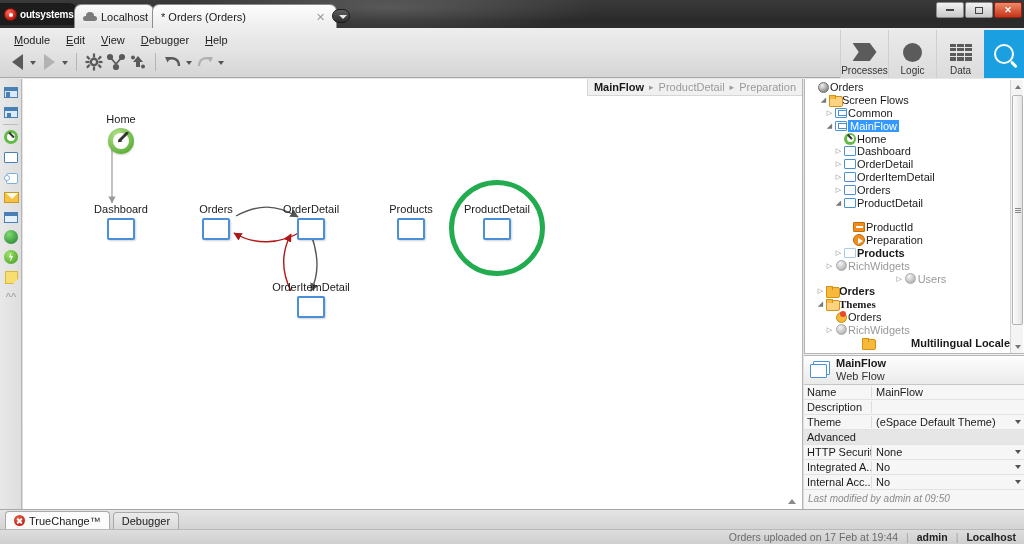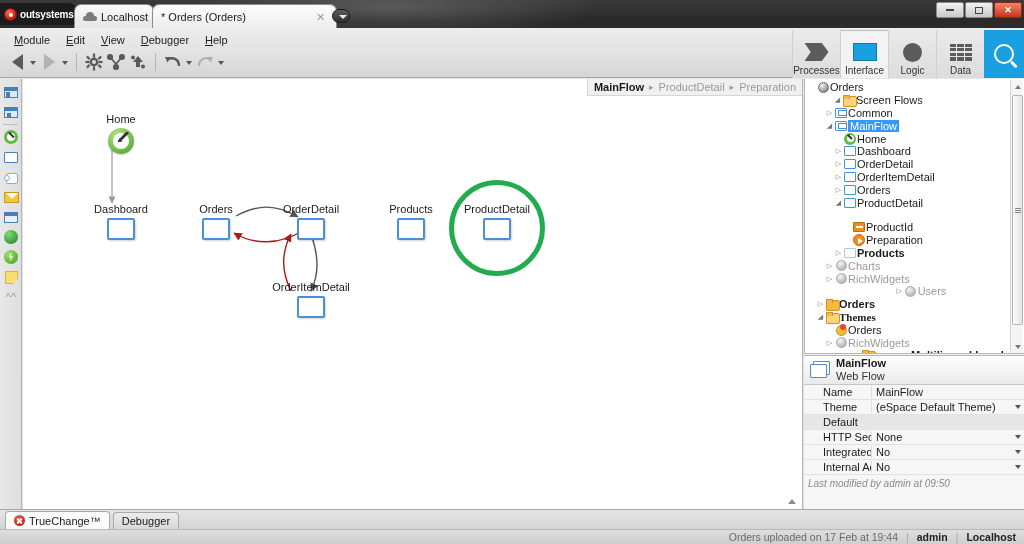--- a/index.html
+++ b/index.html
@@ -306,21 +306,21 @@
     height:29px; background: linear-gradient(#fefefe,#eaeaea); border-bottom:1px solid #c6c6c6;
     display:flex; align-items:center; padding-left:5px;
   }
   .ph-ico { width:22px;height:20px; position:relative; flex:0 0 auto; margin-right:5px;}
   .ph-ico:before{content:"";position:absolute;left:4px;top:1px;width:15px;height:12px;border:1.5px solid #4a90d9;background:#fff;border-radius:1px;}
   .ph-ico:after{content:"";position:absolute;left:1px;top:4px;width:15px;height:12px;border:1.5px solid #4a90d9;background:#fff;border-radius:1px;}
   .ph-txt { line-height:1.15; }
   .ph-title { font-weight:bold; font-size:11px; color:#1a1a1a;}
   .ph-sub { font-size:11px; color:#333;}
   .prow { display:flex; height:15px; border-bottom:1px solid #e2e2e2; font-size:11px; align-items:center;}
-  .pkey { width:68px; flex:0 0 auto; padding-left:19px; color:#1a1a1a; border-right:1px solid #ddd; overflow:hidden; white-space:nowrap;}
+  .pkey { width:68px; flex:0 0 auto; padding-left:3px; color:#1a1a1a; border-right:1px solid #ddd; overflow:hidden; white-space:nowrap;}
   .pval { flex:1 1 auto; padding-left:4px; color:#1a1a1a; position:relative; overflow:hidden; white-space:nowrap; cursor:text;}
   .pval .dd { position:absolute; right:3px; top:4px; border-left:3.5px solid transparent;border-right:3.5px solid transparent;border-top:4px solid #555; cursor:pointer;}
   .pval .dots { position:absolute; right:3px; top:-1px; color:#555; letter-spacing:1px; cursor:pointer;}
   .prow.section { background:#e6e6e6; }
   .prow.section .pkey { width:100%; border-right:none; }
   .pfooter { font-size:10px; font-style:italic; color:#8a8a8a; padding:3px 0 0 4px; }
 
   
   .bottomtabs {
     position:absolute; left:0; top:509px; width:1024px; height:20px;
@@ -459,26 +459,20 @@
     <div class="error-btn"></div>
   </div>
 
   <div class="modebar">
     <div class="mode-btn">
       <span class="gico">
           <span class="ic-proc"></span>
         </span>
       <span>Processes</span>
     </div>
-    <div class="mode-btn sel">
-      <span class="gico">
-          <span class="ic-iface"><span class="bar"></span></span>
-        </span>
-      <span>Interface</span>
-    </div>
     <div class="mode-btn">
       <span class="gico">
           <span class="ic-logic"></span>
         </span>
       <span>Logic</span>
     </div>
     <div class="mode-btn">
       <span class="gico">
           <span class="ic-data">
         <span></span>
@@ -635,21 +629,21 @@
     <div class="tree">
 
       <div class="trow" style="padding-left:2px;">
         <span class="tarrow"></span>
         <span class="tico">
             <span class="i-module"></span>
           </span>
         <span class="tlabel">Orders</span>
       </div>
 
-      <div class="trow" style="padding-left:28px;">
+      <div class="trow" style="padding-left:14px;">
         <span class="tarrow">◢</span>
         <span class="tico">
             <span class="i-folder open"></span>
           </span>
         <span class="tlabel">Screen Flows</span>
       </div>
 
       <div class="trow" style="padding-left:20px;">
         <span class="tarrow">▷</span>
         <span class="tico">
@@ -728,27 +722,20 @@
       </div>
 
       <div class="trow" style="padding-left:29px;">
         <span class="tarrow">▷</span>
         <span class="tico">
             <span class="i-screen dim"></span>
           </span>
         <span class="tlabel bold">Products</span>
       </div>
 
-      <div class="trow" style="padding-left:20px;">
-        <span class="tarrow">▷</span>
-        <span class="tico">
-            <span class="i-module dim"></span>
-          </span>
-        <span class="tlabel dim">Charts</span>
-      </div>
 
       <div class="trow" style="padding-left:20px;">
         <span class="tarrow">▷</span>
         <span class="tico">
             <span class="i-module dim"></span>
           </span>
         <span class="tlabel dim">RichWidgets</span>
       </div>
 
       <div class="trow" style="padding-left:12px;justify-content:center;">
@@ -816,31 +803,37 @@
           <span class="ph-title" style="display:block;">MainFlow</span>
           <span class="ph-sub" style="display:block;">Web Flow</span>
         </span>
       </div>
 
       <div class="prow">
         <span class="pkey">Name</span>
         <span class="pval">MainFlow</span>
       </div>
 
+      <div class="prow">
+        <span class="pkey">Description</span>
+        <span class="pval">
+          <span class="dots">⋯</span>
+        </span>
+      </div>
 
       <div class="prow">
         <span class="pkey">Theme</span>
         <span class="pval">
           <span>(eSpace Default Theme)</span>
           <span class="dd"></span>
         </span>
       </div>
 
       <div class="prow section">
-        <span class="pkey">Default</span>
+        <span class="pkey">Advanced</span>
       </div>
 
       <div class="prow">
         <span class="pkey">HTTP Security</span>
         <span class="pval">
           <span>None</span>
           <span class="dd"></span>
         </span>
       </div>
 

